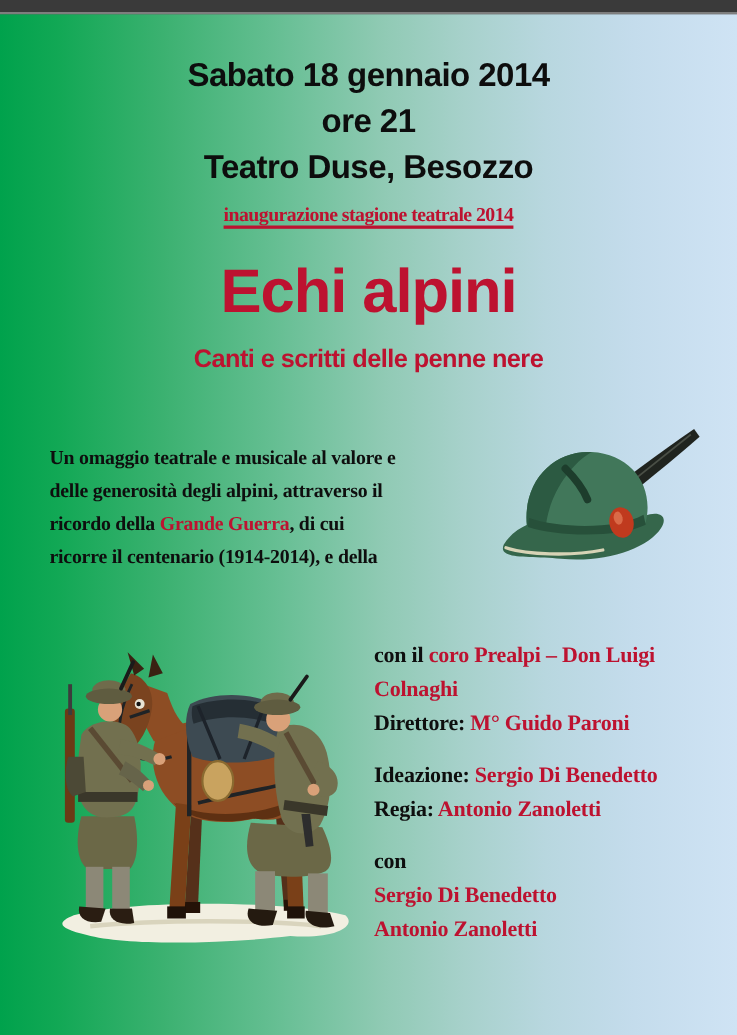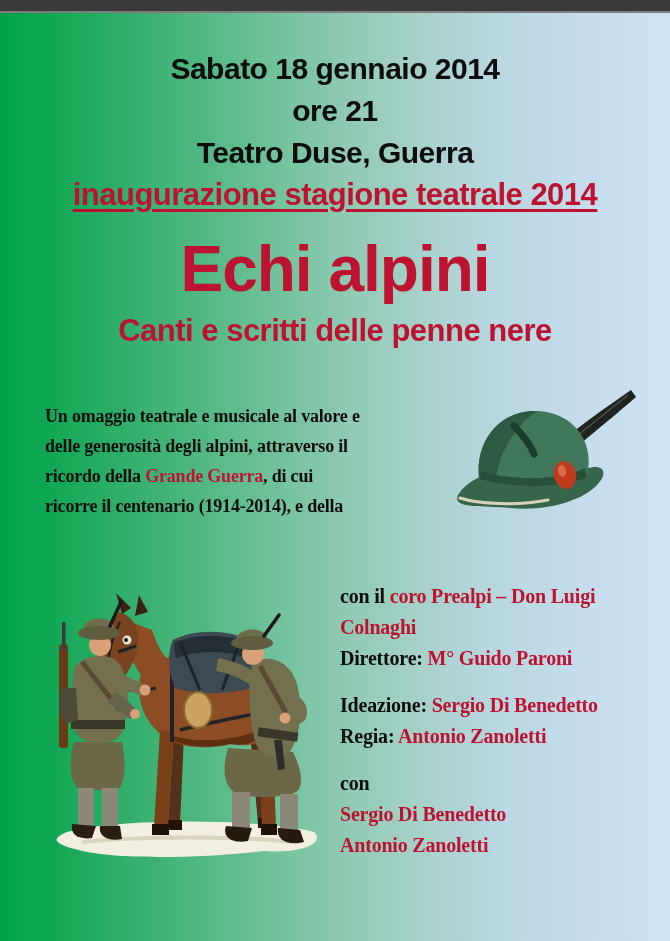--- a/index.html
+++ b/index.html
@@ -19,33 +19,34 @@
   }
   .header {
     position:absolute; top:48px; left:0; width:670px;
     text-align:center; color:#0d0d0d;
   }
   .header .hline {
     font-size:30px; font-weight:bold; letter-spacing:-0.5px;
     line-height:42px;
   }
   .season {
-    font-size:31px; font-weight:bold; letter-spacing:-0.5px;
+    font-size:18px; font-weight:bold; letter-spacing:-0.5px;
     line-height:42px; color:#bd1230;
     text-decoration:underline; text-decoration-thickness:3px;
     text-underline-offset:4px;
+    font-family:Liberation Serif, serif;
   }
   .title {
     position:absolute; top:232px; left:0; width:670px;
-    text-align:center; font-size:64px; font-weight:bold;
+    text-align:center; font-size:56px; font-weight:bold;
     letter-spacing:-1px; color:#bd1230;
   }
   .subtitle {
     position:absolute; top:313px; left:0; width:670px;
-    text-align:center; font-size:31px; font-weight:bold;
+    text-align:center; font-size:23px; font-weight:bold;
     letter-spacing:-0.5px; color:#bd1230;
   }
   .desc {
     position:absolute; top:401px; left:45px; width:420px;
     font-family:"Liberation Serif", serif;
     font-size:18px; font-weight:bold; letter-spacing:-0.2px;
     line-height:30px; color:#0e0e0e;
   }
   .red { color:#bd1230; }
   .hat {
@@ -65,21 +66,21 @@
 </head>
 <body>
 
 <div class="poster">
 
   <div class="topbar"></div>
 
   <div class="header">
     <div class="hline">Sabato 18 gennaio 2014</div>
     <div class="hline">ore 21</div>
-    <div class="hline">Teatro Duse, Guerra</div>
+    <div class="hline">Teatro Duse, Besozzo</div>
     <div class="season">inaugurazione stagione teatrale 2014</div>
   </div>
 
   <div class="title">Echi alpini</div>
   <div class="subtitle">Canti e scritti delle penne nere</div>
 
   <div class="desc">
     <div>Un omaggio teatrale e musicale al valore e</div>
     <div>delle generosità degli alpini, attraverso il</div>
     <div><span>ricordo della </span><span class="red">Grande Guerra</span><span>, di cui</span></div>

